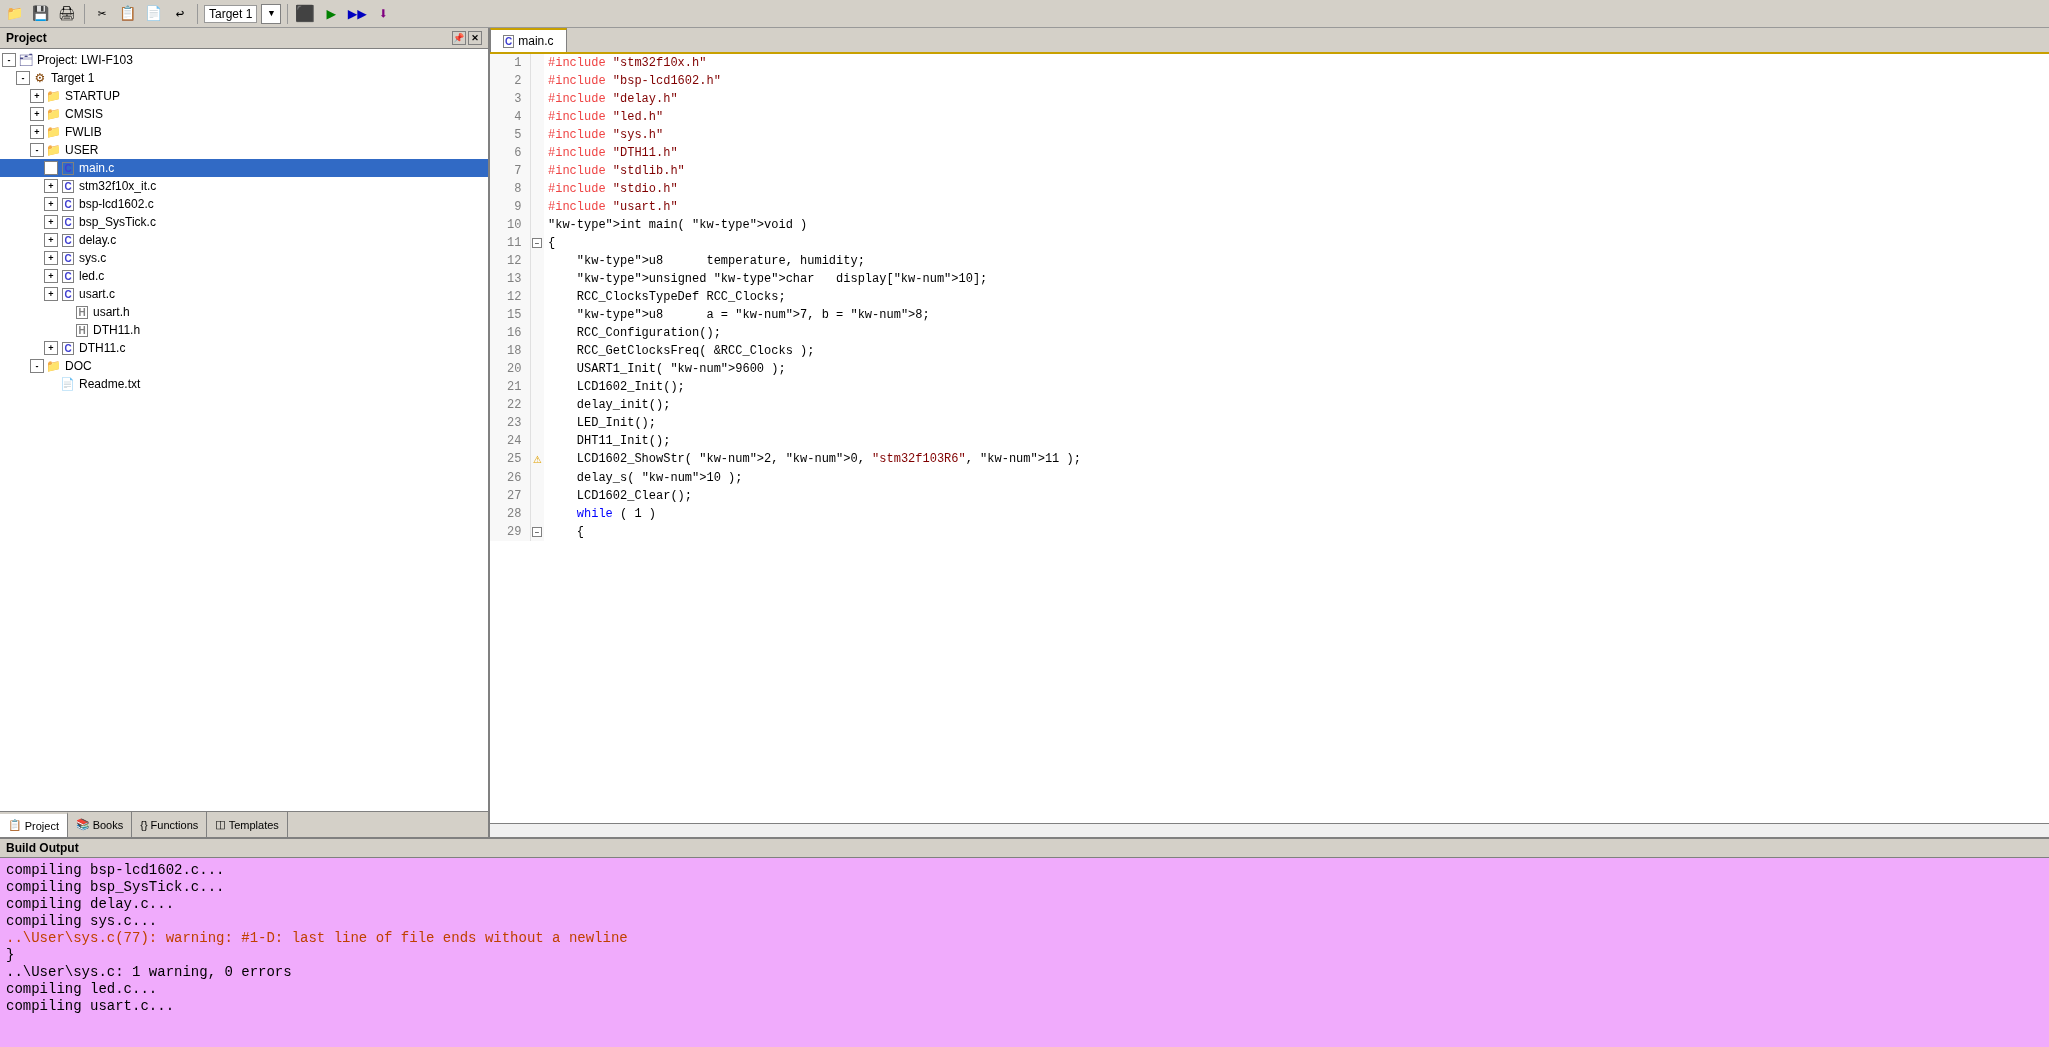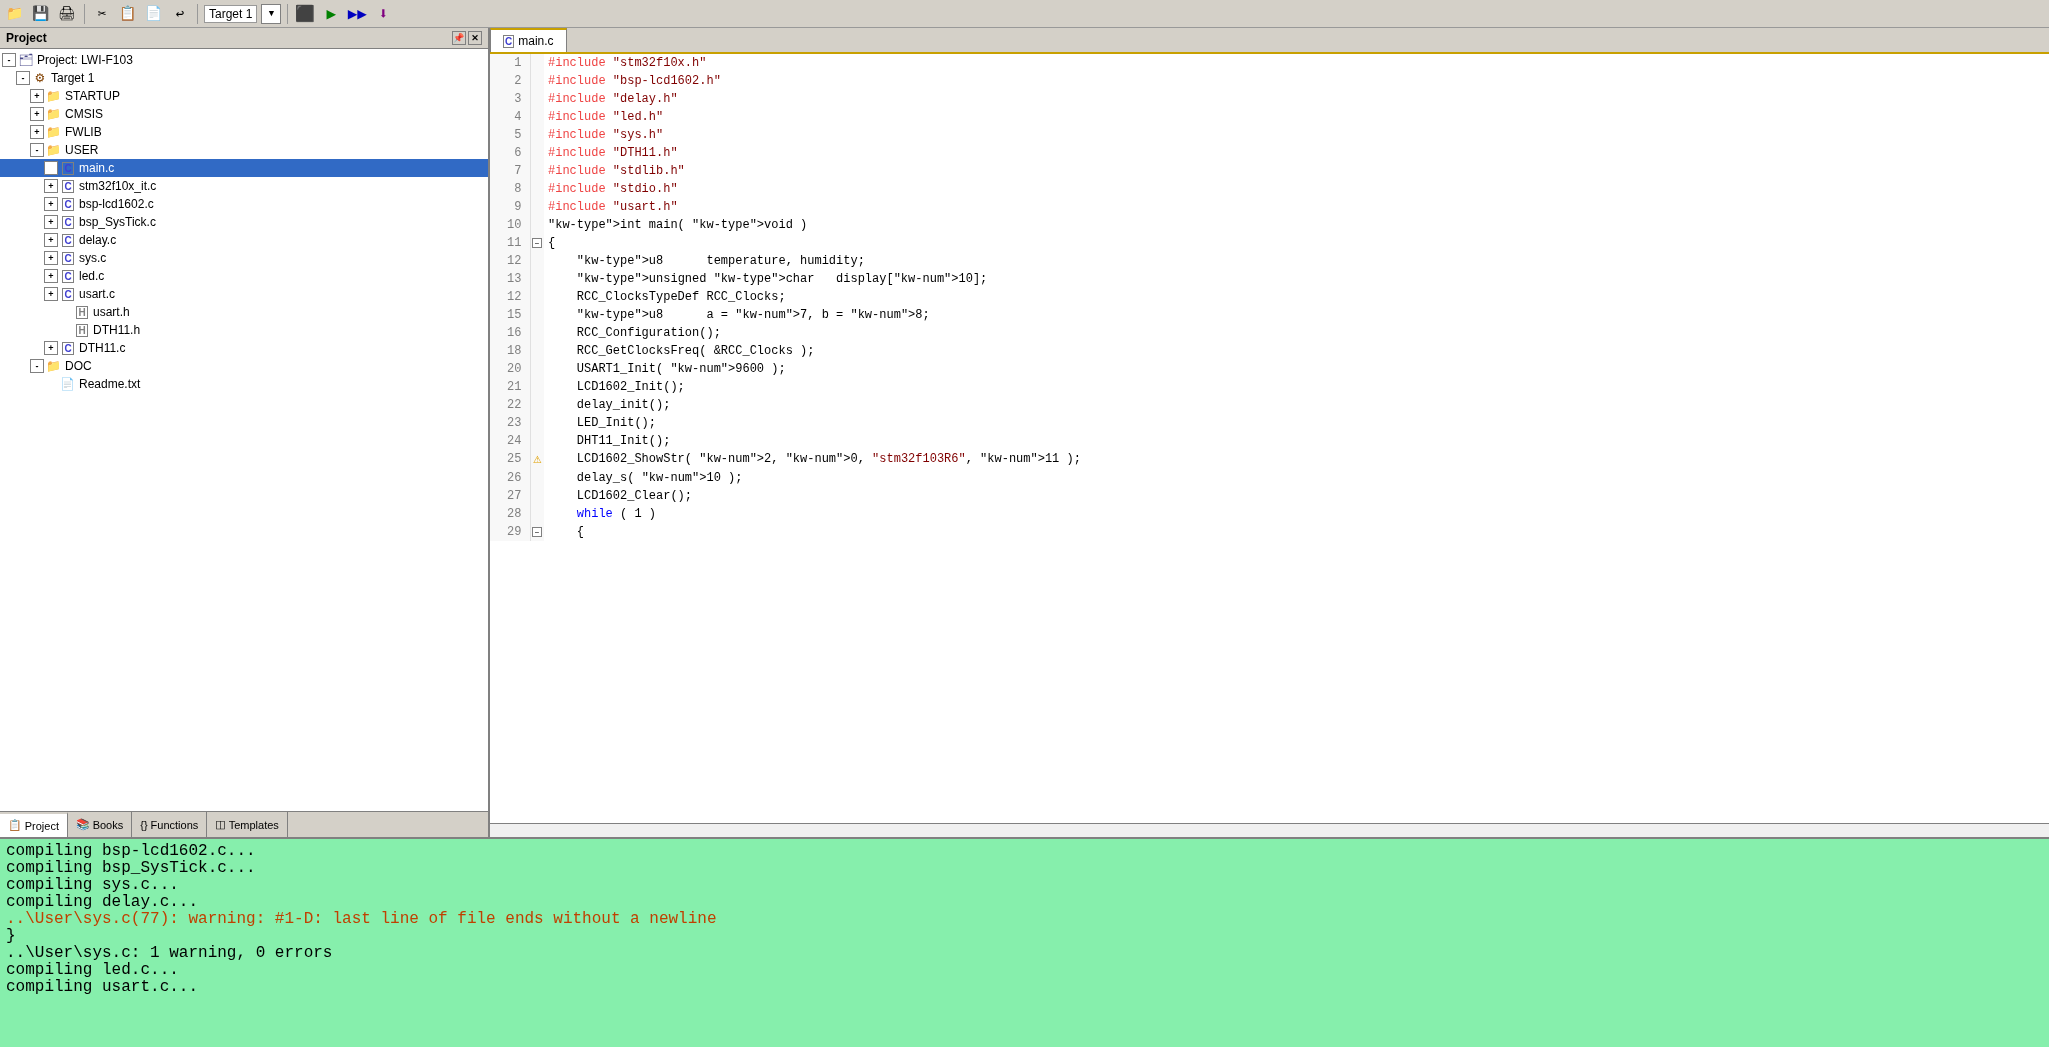--- a/index.html
+++ b/index.html
@@ -281,23 +281,23 @@
       padding: 2px 6px;
       font-family: Arial, sans-serif;
       font-size: 12px;
       font-weight: bold;
       border-bottom: 1px solid #808080;
     }
     .build-output {
       flex: 1;
       overflow-y: auto;
       font-family: 'Courier New', monospace;
-      font-size: 16px;
+      font-size: 14px;
       padding: 4px 6px;
-      background: #86efac;
+      background: #f0abfc;
       line-height: 17px;
     }
     .build-output .warning { color: #c04000; }
     .build-output .normal { color: #000000; }
 
     
     .h-scroll {
       height: 14px;
       background: #f0f0f0;
       border-top: 1px solid #808080;
@@ -646,25 +646,26 @@
               </tr>
             </tbody>
         </table>
       </div>
       <div class="h-scroll"></div>
     </div>
 
   </div>
 
   <div class="bottom-panel">
+    <div class="bottom-title">Build Output</div>
     <div class="build-output" id="build-output">
         <div class="normal">compiling bsp-lcd1602.c...</div>
         <div class="normal">compiling bsp_SysTick.c...</div>
+        <div class="normal">compiling delay.c...</div>
         <div class="normal">compiling sys.c...</div>
-        <div class="normal">compiling delay.c...</div>
         <div class="warning">..\User\sys.c(77): warning:  #1-D: last line of file ends without a newline</div>
         <div class="normal">    }</div>
         <div class="normal">..\User\sys.c: 1 warning, 0 errors</div>
         <div class="normal">compiling led.c...</div>
         <div class="normal">compiling usart.c...</div>
       </div>
   </div>
 </div>
 
 </body></html>

